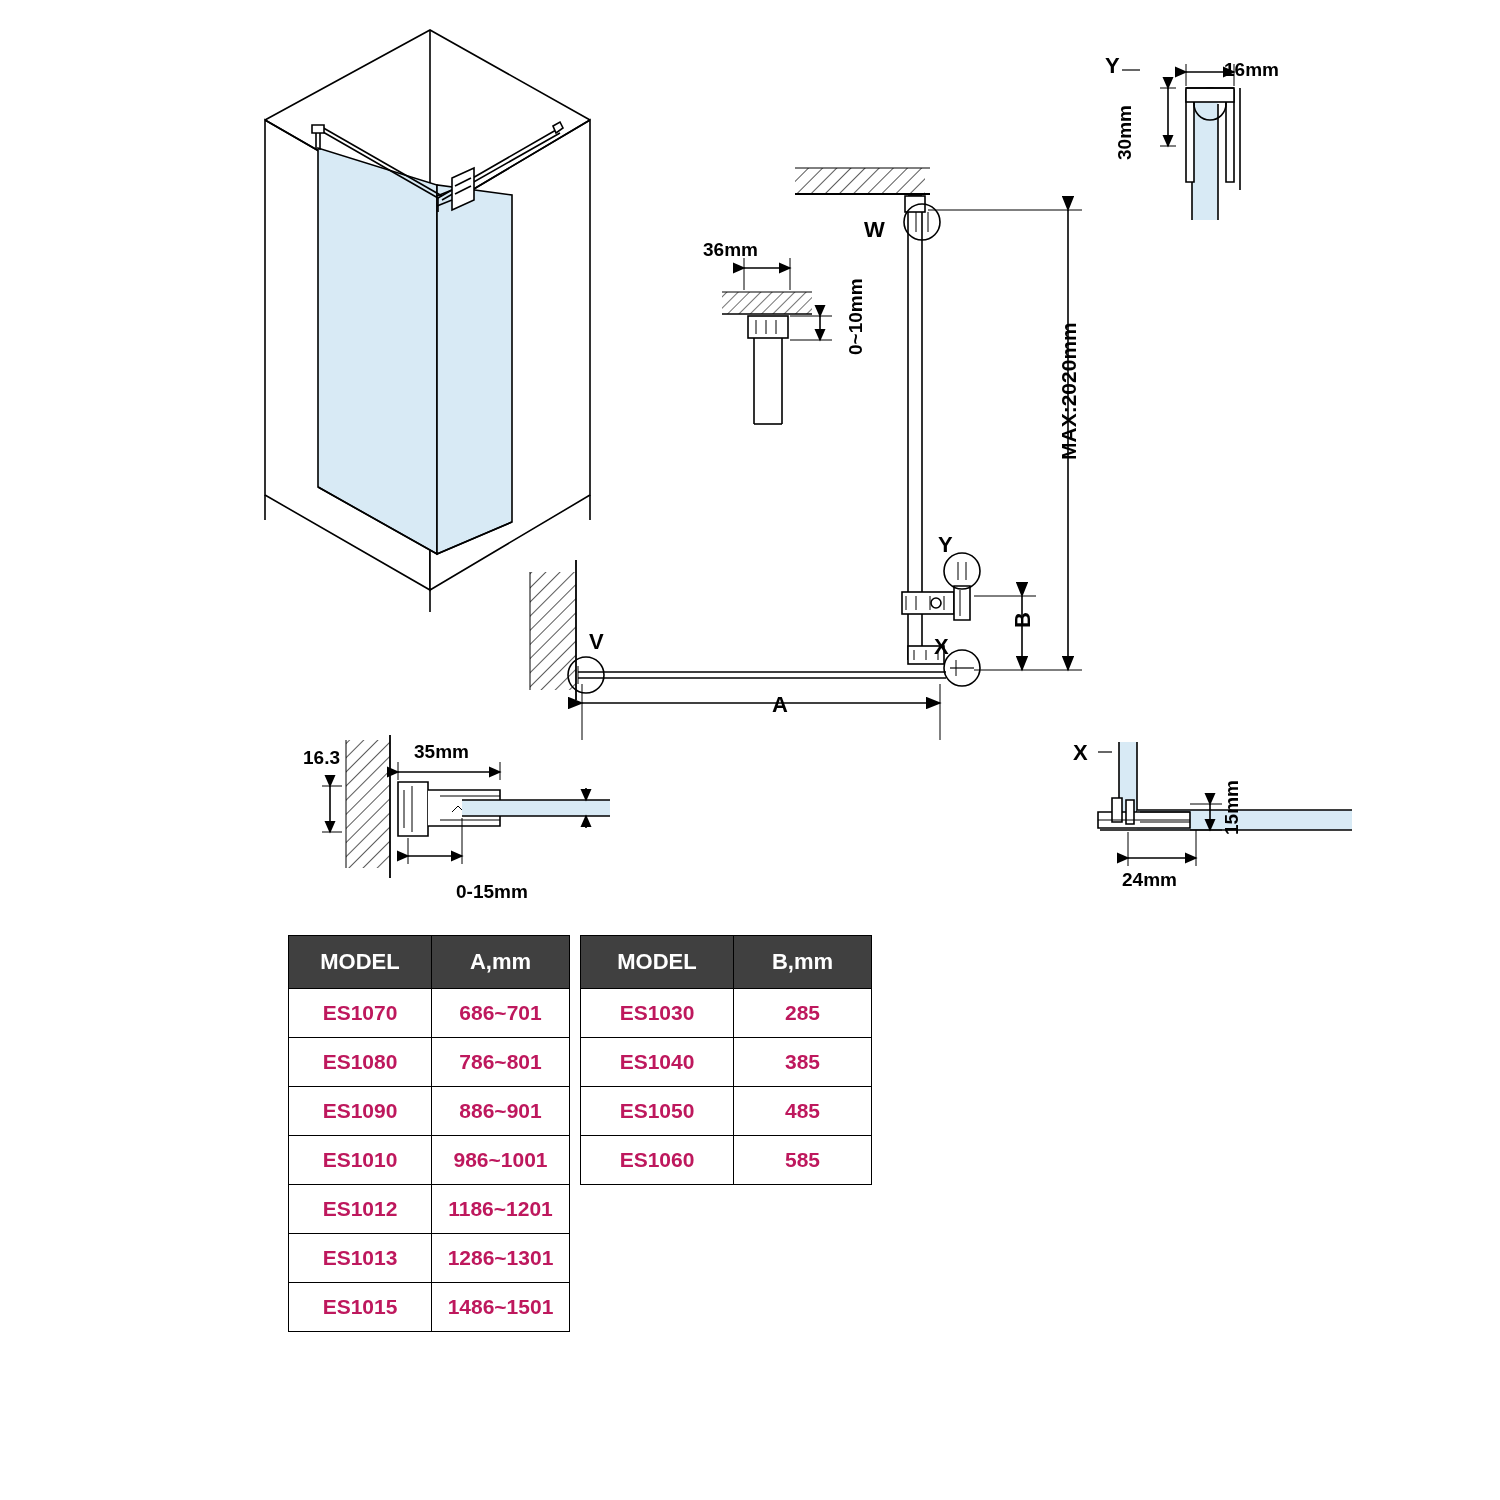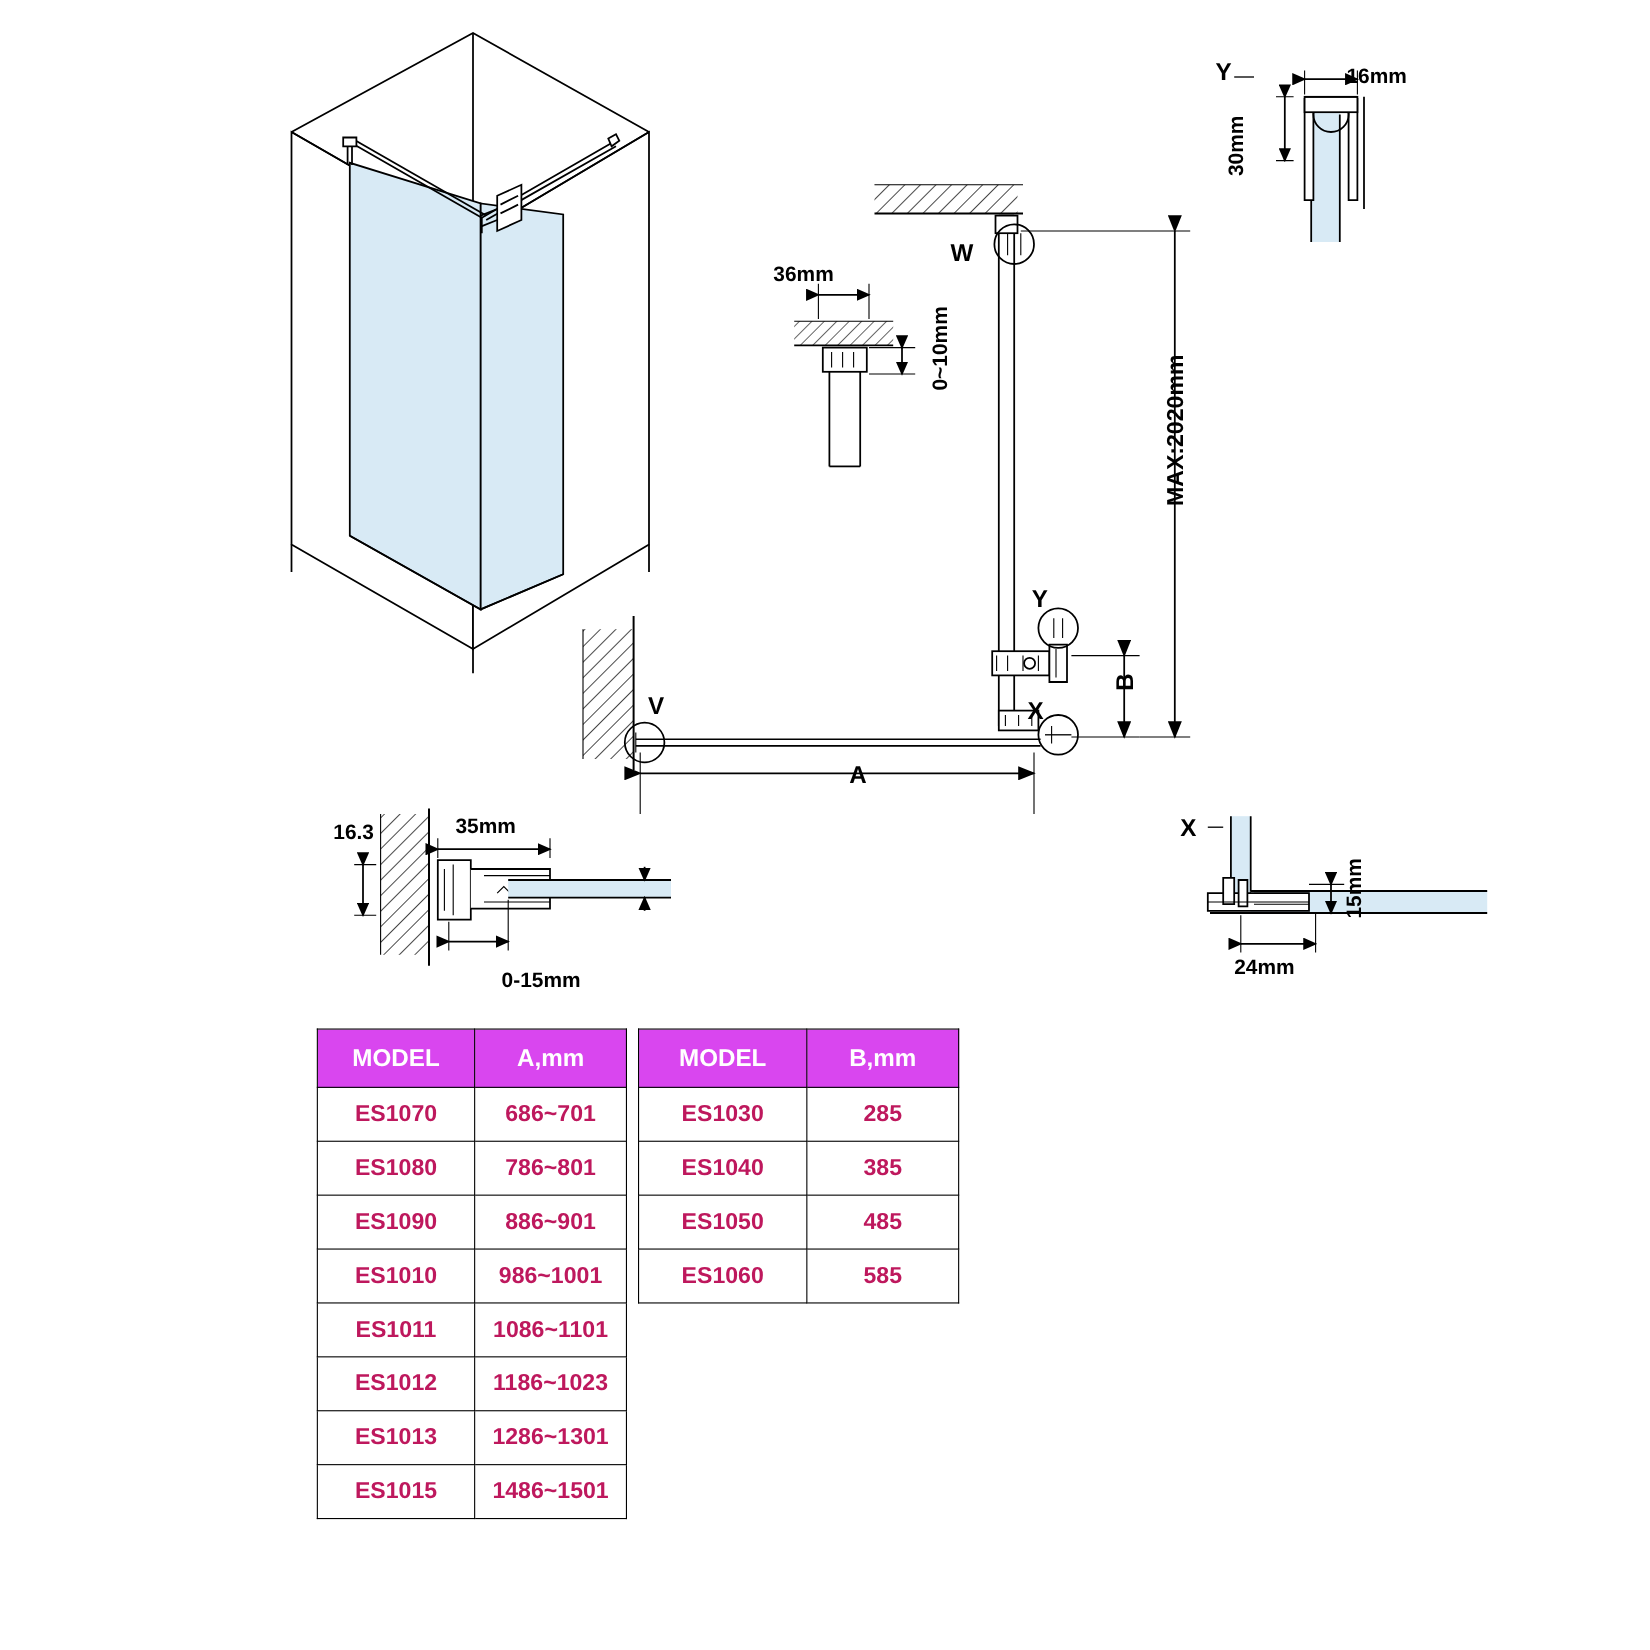--- a/index.html
+++ b/index.html
@@ -21,21 +21,21 @@
     background:#fff;
   }
   .tbl th,.tbl td{
     border:1px solid #000;
     text-align:center;
     font-weight:bold;
     font-size:21px;
     white-space:nowrap;
   }
   .tbl thead th{
-    background:#d946ef;
+    background:#404040;
     color:#fff;
     font-size:22px;
     padding:13px 6px;
   }
   .tbl tbody td{
     padding:12px 6px;
     color:#be185d;
   }
   #table-a{left:288px;top:935px;}
   #table-a th:nth-child(1),#table-a td:nth-child(1){width:130px;}
@@ -295,26 +295,22 @@
         </tr>
       <tr>
           <td>ES1090</td>
           <td>886~901</td>
         </tr>
       <tr>
           <td>ES1010</td>
           <td>986~1001</td>
         </tr>
       <tr>
-          <td>ES1011</td>
-          <td>1086~1101</td>
-        </tr>
-      <tr>
           <td>ES1012</td>
-          <td>1186~1023</td>
+          <td>1186~1201</td>
         </tr>
       <tr>
           <td>ES1013</td>
           <td>1286~1301</td>
         </tr>
       <tr>
           <td>ES1015</td>
           <td>1486~1501</td>
         </tr>
     </tbody>

